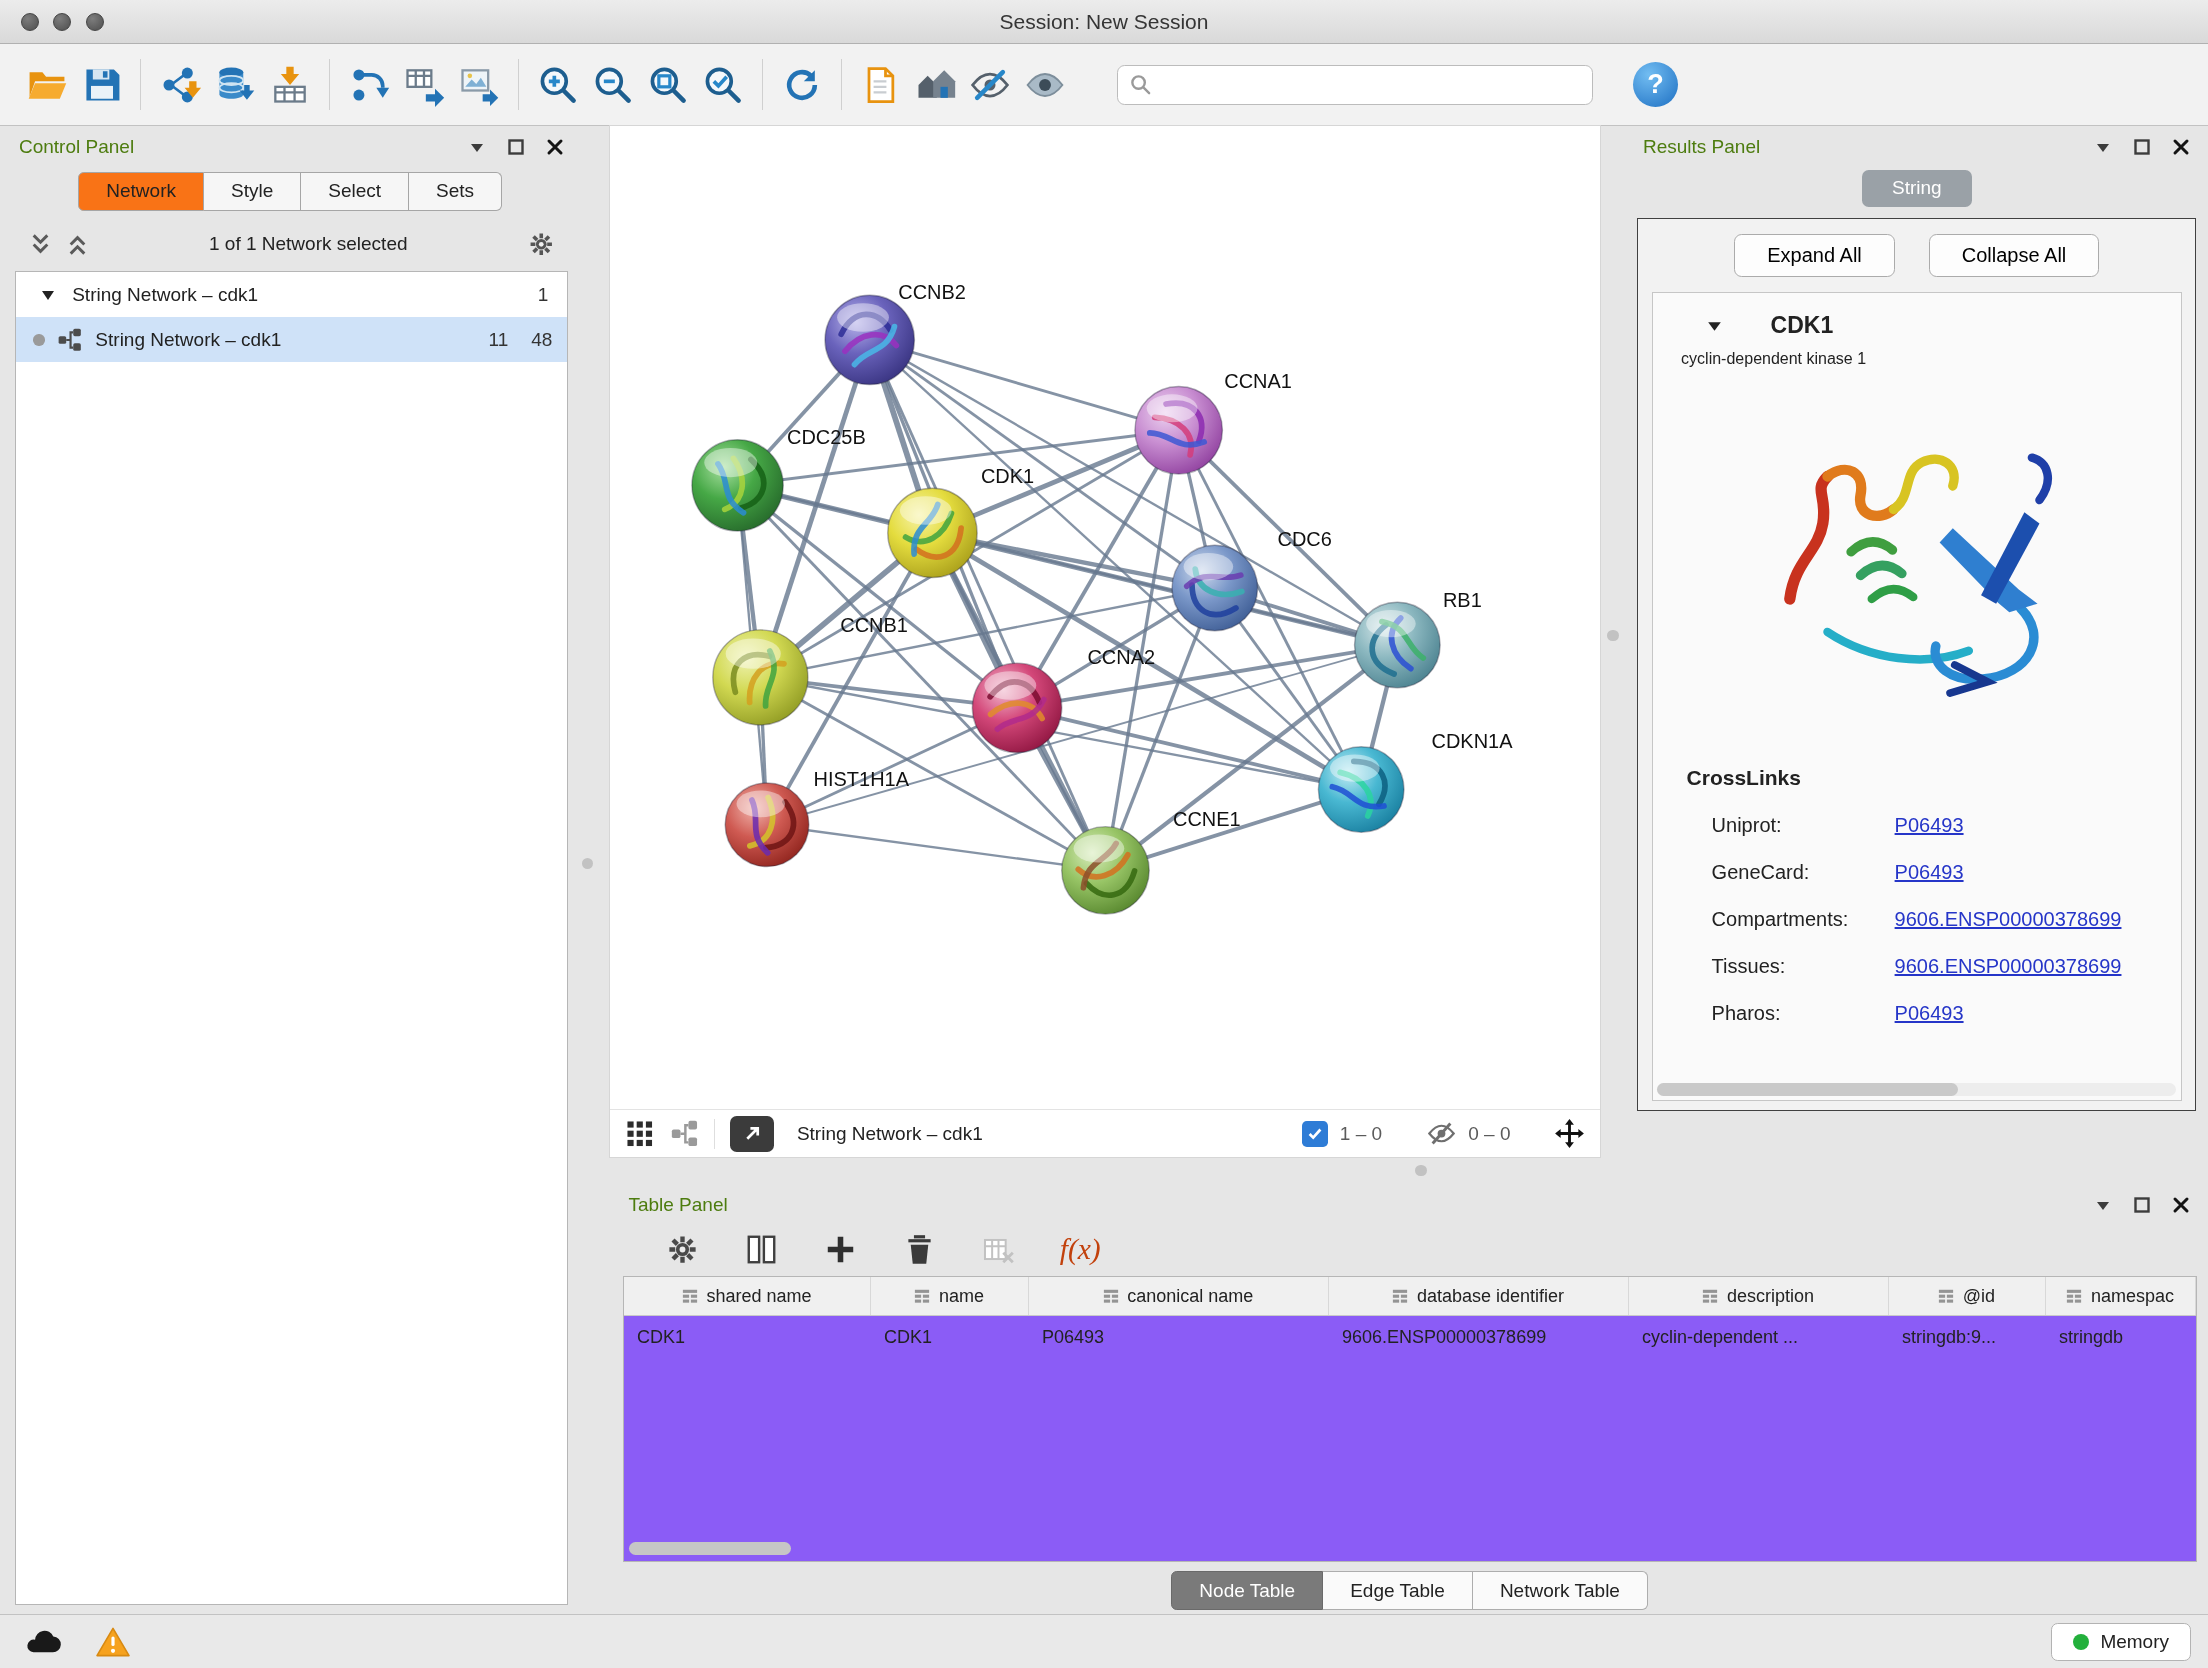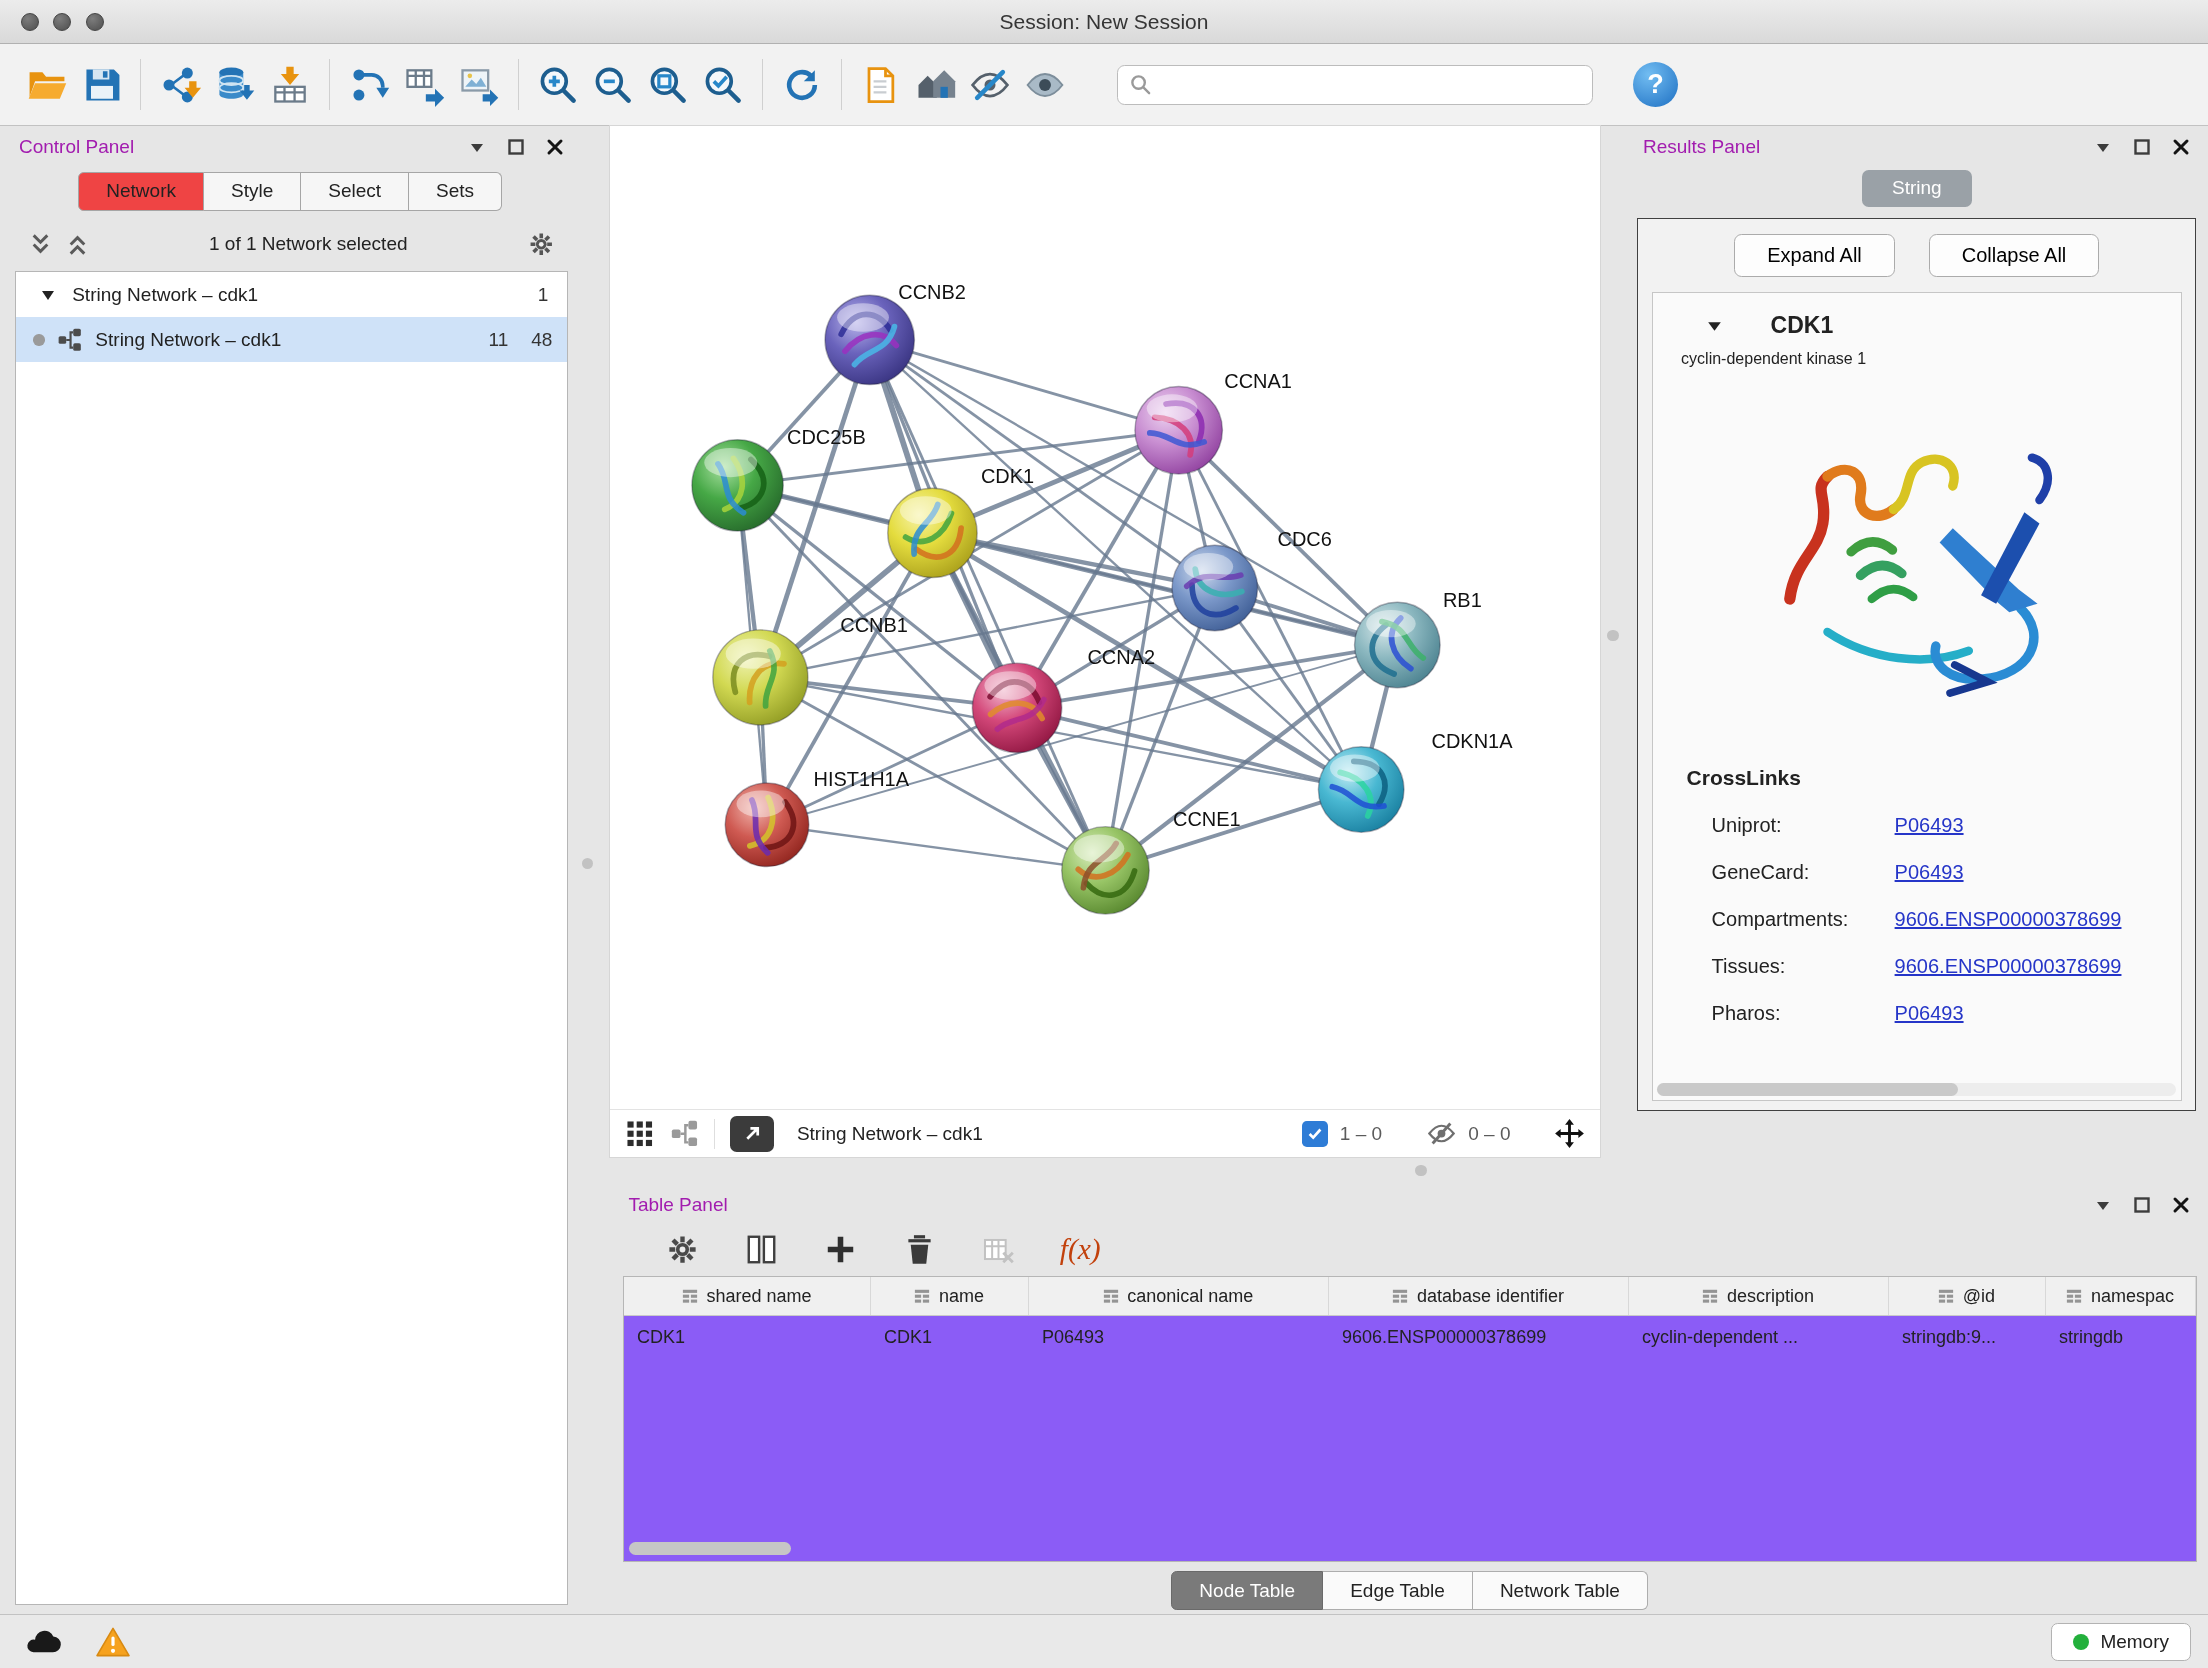--- a/index.html
+++ b/index.html
@@ -17,31 +17,31 @@
 .tbtn { width:55px; height:61px; display:flex; align-items:center; justify-content:center; border-radius:7.6px; cursor:default; }
 .tbtn svg { width:44px; height:44px; }
 .tsep { width:1px; height:51px; background:#d0d0d0; margin:0 11.4px; }
 .search-wrap { margin-left:44px; width:476px; height:40px; background:#fff; border:1px solid #bcbcbc; border-radius:7.6px; display:flex; align-items:center; padding:0 11.4px; gap:7.6px; }
 .search-wrap svg { width:23px; height:23px; }
 .search-wrap input { border:none; outline:none; flex:1; font-size:19px; font-family:inherit; background:transparent; }
 .help-btn { margin-left:40px; width:45px; height:45px; border-radius:50%; background:radial-gradient(circle at 35% 28%, #72bdf2, #1d6fc2); color:#fff; font-size:27px; font-weight:bold; display:flex; align-items:center; justify-content:center; }
 
 
 .main { display:flex; height:1488px; padding:0 11.4px 0 13.3px; }
-.panel-header { height:42px; display:flex; align-items:center; font-size:19px; color:#a21caf; padding:0 5.7px; }
+.panel-header { height:42px; display:flex; align-items:center; font-size:19px; color:#4d7c0f; padding:0 5.7px; }
 .ph-icons { margin-left:auto; display:flex; align-items:center; gap:19px; }
 .ph-icons svg { width:20px; height:20px; }
 
 
 .control-panel { width:557px; display:flex; flex-direction:column; }
 .cp-tabs { display:flex; margin:3.8px 0 7.6px 65px; }
 .cp-tab { padding:7.6px 27px; font-size:19px; border:1px solid #a6a6a6; border-left:none; background:#f6f6f6; }
 .cp-tab:first-child { border-left:1px solid #a6a6a6; border-radius:5.7px 0 0 5.7px; }
 .cp-tab:last-child { border-radius:0 5.7px 5.7px 0;text-align:right; }
-.cp-tab.selected { background:#ef4444; }
+.cp-tab.selected { background:#f97316; }
 .cp-status { display:flex; align-items:center; height:51px; padding:0 15px; gap:11.4px; }
 .cp-status .chev svg { width:25px; height:25px; display:block; }
 .cp-status .label { flex:1; text-align:center; font-size:19px; }
 .cp-status .gear svg { width:28.5px; height:28.5px; display:block; }
 .cp-tree { flex:1; background:#fff; border:1px solid #b6b6b6; margin:1.9px 1.9px 9.5px 1.9px; font-size:19px; }
 .tree-row { height:45px; display:flex; align-items:center; }
 .tree-row.root { padding-left:23px; gap:15px; }
 .tree-row.net { background:#cfe2f8; padding-left:17px; gap:12.4px; }
 .tree-caret svg { width:18px; height:18px; display:block; }
 .bullet { width:11.4px; height:11.4px; border-radius:50%; background:#9a9a9a; }

